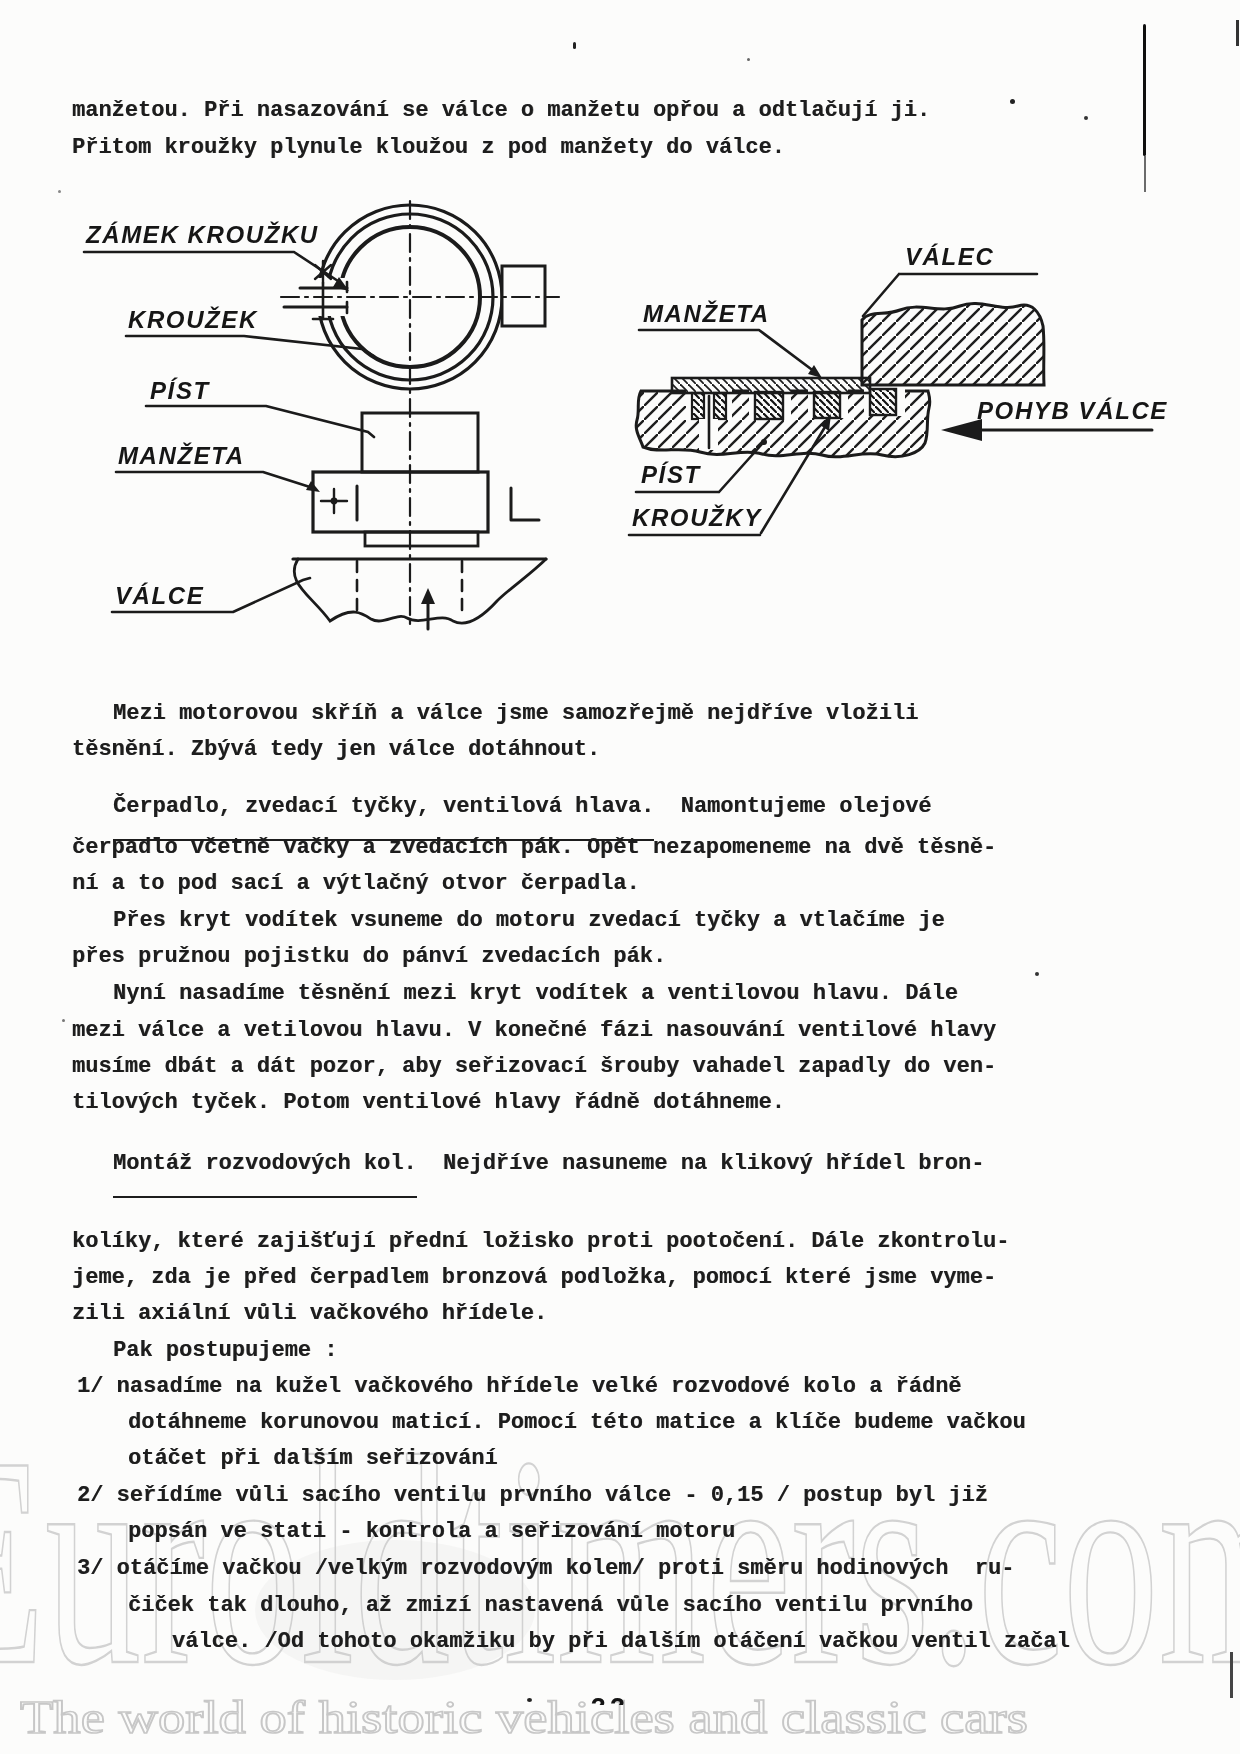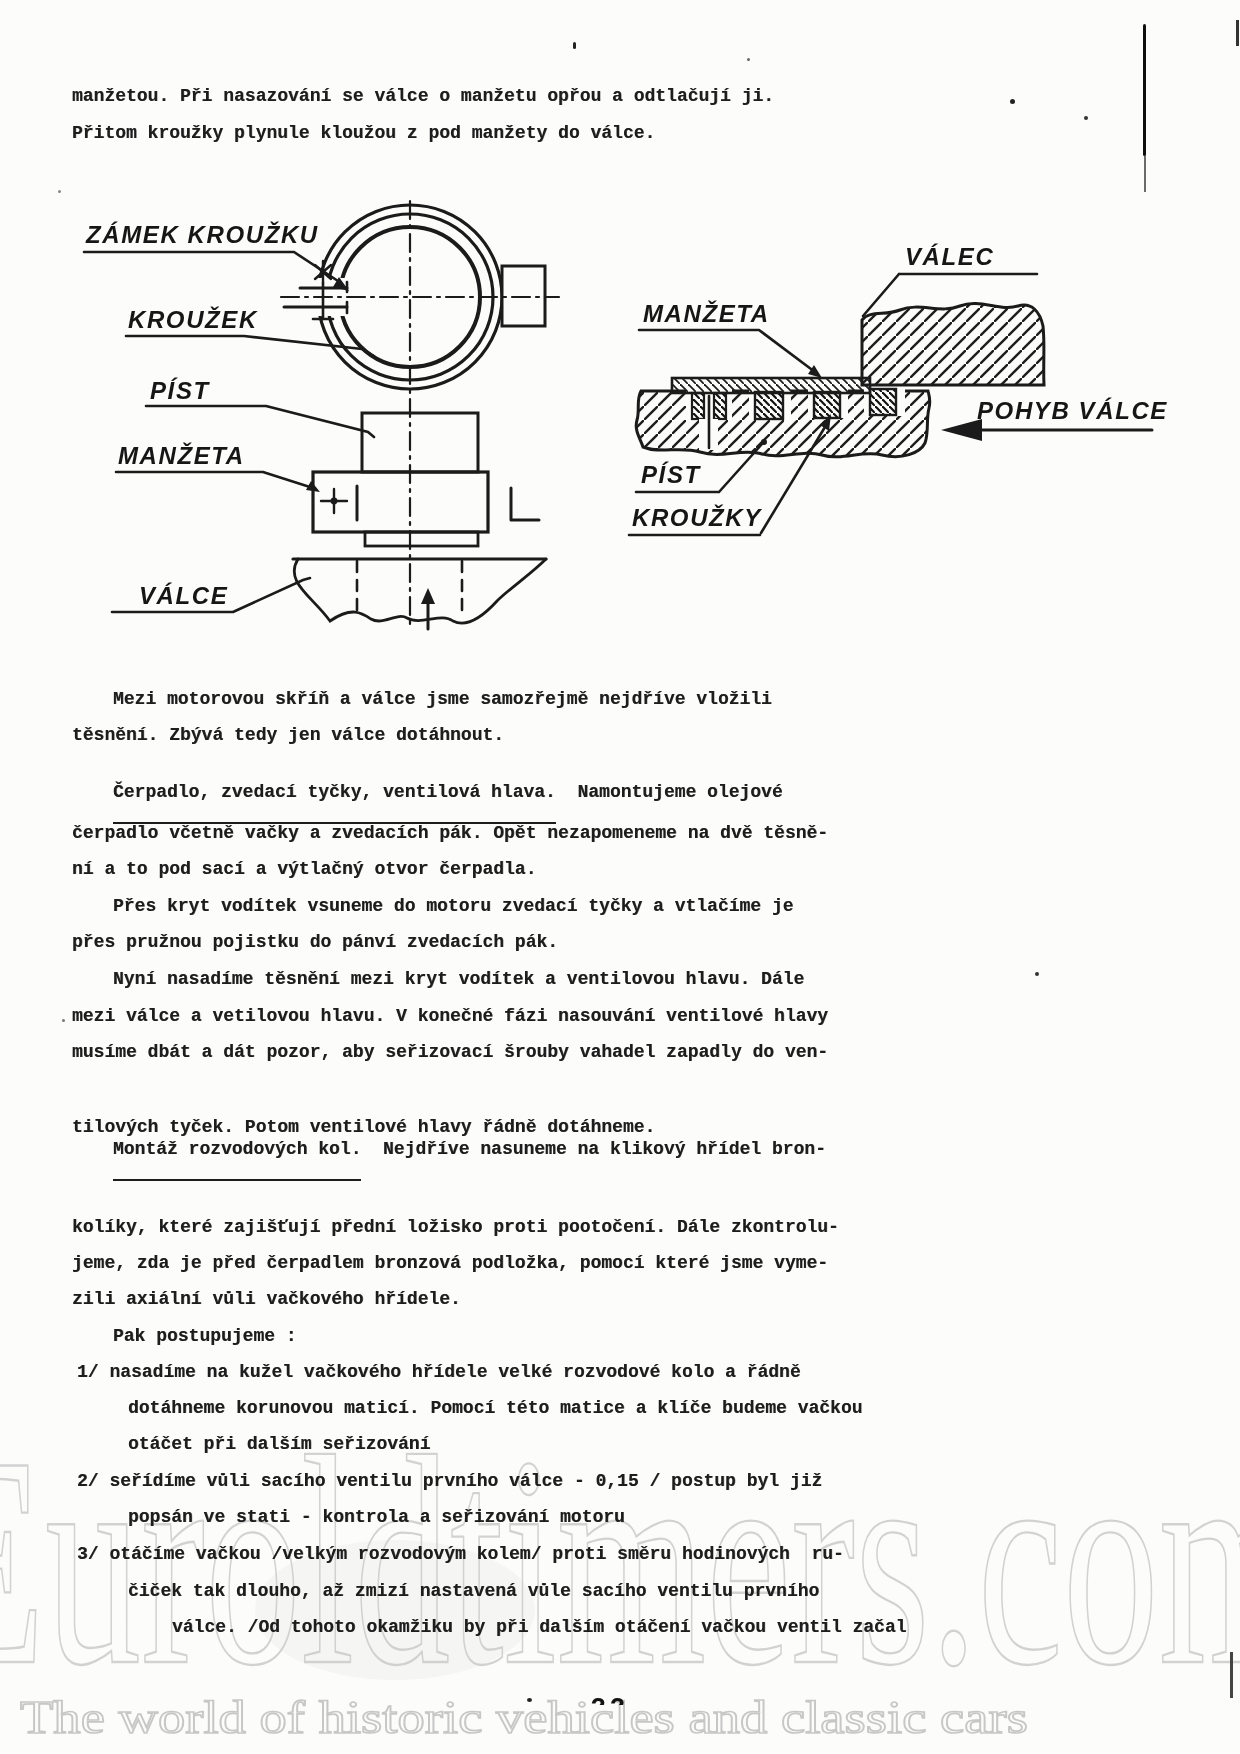--- a/index.html
+++ b/index.html
@@ -6,23 +6,24 @@
   .page {
     position:relative; width:1240px; height:1754px;
     background:#fcfcfb; overflow:hidden;
     font-family:"Liberation Sans", sans-serif;
   }
   .layer { position:absolute; left:0; top:0; width:1240px; height:1754px; }
   svg.gfx { position:absolute; left:0; top:0; }
   .tline {
     position:absolute; white-space:pre;
     font-family:"Liberation Mono", monospace;
-    font-size:18px; font-weight:600; color:#1d1d1d;
+    font-size:22px; font-weight:600; color:#1d1d1d;
     text-shadow:0.4px 0.3px 0.6px rgba(25,25,25,0.55);
     line-height:26px;
+    margin-top:15px;
   }
   .tline .ul { border-bottom:2.6px solid #1d1d1d; padding-bottom:20px; }
   .dlabel {
     position:absolute; white-space:nowrap;
     font-family:"Liberation Sans", sans-serif;
     font-style:italic; font-weight:bold;
     font-size:24px; letter-spacing:1.6px; color:#161616;
   }
   .pagenum {
     position:absolute; left:590px; top:1694px; width:44px; height:11px;
@@ -133,42 +134,42 @@
       <path d="M980,430 H1152" stroke-width="3"></path>
       <polygon points="941,430 982,419 982,441" fill="#1b1b1b" stroke="none"></polygon>
     </g>
   </svg>
 
   <div class="layer" id="label-layer">
       <div class="dlabel" style="left: 86px; top: 221px;">ZÁMEK KROUŽKU</div>
       <div class="dlabel" style="left: 128px; top: 306px;">KROUŽEK</div>
       <div class="dlabel" style="left: 150px; top: 377px;">PÍST</div>
       <div class="dlabel" style="left: 118px; top: 442px;">MANŽETA</div>
-      <div class="dlabel" style="left: 115px; top: 582px; margin-left: 24px;">VÁLCE</div>
+      <div class="dlabel" style="left: 115px; top: 582px;">VÁLCE</div>
       <div class="dlabel" style="left: 905px; top: 243px; text-align: right;">VÁLEC</div>
       <div class="dlabel" style="left: 643px; top: 300px;">MANŽETA</div>
       <div class="dlabel" style="left: 977px; top: 397px;">POHYB VÁLCE</div>
       <div class="dlabel" style="left: 641px; top: 461px;">PÍST</div>
       <div class="dlabel" style="left: 632px; top: 504px;">KROUŽKY</div>
     </div>
 
   <div class="layer" id="text-layer">
       <div class="tline" style="left: 72px; top: 83px;"><span>manžetou. Při nasazování se válce o manžetu opřou a odtlačují ji.</span></div>
       <div class="tline" style="left: 72px; top: 120px;"><span>Přitom kroužky plynule kloužou z pod manžety do válce.</span></div>
       <div class="tline" style="left: 113px; top: 686px;"><span>Mezi motorovou skříň a válce jsme samozřejmě nejdříve vložili</span></div>
       <div class="tline" style="left: 72px; top: 722px;"><span>těsnění. Zbývá tedy jen válce dotáhnout.</span></div>
       <div class="tline" style="left: 113px; top: 779px;"><span class="ul">Čerpadlo, zvedací tyčky, ventilová hlava.</span><span>  Namontujeme olejové</span></div>
       <div class="tline" style="left: 72px; top: 820px;"><span>čerpadlo včetně vačky a zvedacích pák. Opět nezapomeneme na dvě těsně-</span></div>
       <div class="tline" style="left: 72px; top: 856px;"><span>ní a to pod sací a výtlačný otvor čerpadla.</span></div>
       <div class="tline" style="left: 113px; top: 893px;"><span>Přes kryt vodítek vsuneme do motoru zvedací tyčky a vtlačíme je</span></div>
       <div class="tline" style="left: 72px; top: 929px;"><span>přes pružnou pojistku do pánví zvedacích pák.</span></div>
       <div class="tline" style="left: 72px; top: 1003px;"><span>mezi válce a vetilovou hlavu. V konečné fázi nasouvání ventilové hlavy</span></div>
       <div class="tline" style="left: 113px; top: 966px;"><span>Nyní nasadíme těsnění mezi kryt vodítek a ventilovou hlavu. Dále</span></div>
       <div class="tline" style="left: 72px; top: 1039px;"><span>musíme dbát a dát pozor, aby seřizovací šrouby vahadel zapadly do ven-</span></div>
-      <div class="tline" style="left: 72px; top: 1114px;"><span>tilových tyček. Potom ventilové hlavy řádně dotáhneme.</span></div>
+      <div class="tline" style="left: 72px; top: 1075px;"><span>tilových tyček. Potom ventilové hlavy řádně dotáhneme.</span></div>
       <div class="tline" style="left: 113px; top: 1136px;"><span class="ul">Montáž rozvodových kol.</span><span>  Nejdříve nasuneme na klikový hřídel bron-</span></div>
       <div class="tline" style="left: 72px; top: 1214px;"><span>kolíky, které zajišťují přední ložisko proti pootočení. Dále zkontrolu-</span></div>
       <div class="tline" style="left: 72px; top: 1250px;"><span>jeme, zda je před čerpadlem bronzová podložka, pomocí které jsme vyme-</span></div>
       <div class="tline" style="left: 72px; top: 1286px;"><span>zili axiální vůli vačkového hřídele.</span></div>
       <div class="tline" style="left: 113px; top: 1323px;"><span>Pak postupujeme :</span></div>
       <div class="tline" style="left: 77px; top: 1359px;"><span>1/ nasadíme na kužel vačkového hřídele velké rozvodové kolo a řádně</span></div>
       <div class="tline" style="left: 128px; top: 1431px;"><span>otáčet při dalším seřizování</span></div>
       <div class="tline" style="left: 128px; top: 1395px;"><span>dotáhneme korunovou maticí. Pomocí této matice a klíče budeme vačkou</span></div>
       <div class="tline" style="left: 77px; top: 1468px;"><span>2/ seřídíme vůli sacího ventilu prvního válce - 0,15 / postup byl již</span></div>
       <div class="tline" style="left: 128px; top: 1504px;"><span>popsán ve stati - kontrola a seřizování motoru</span></div>

